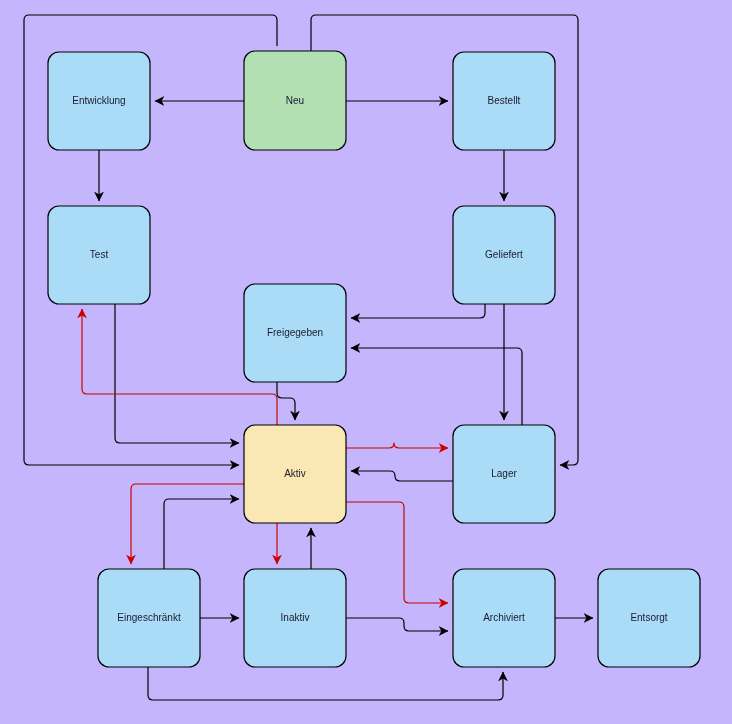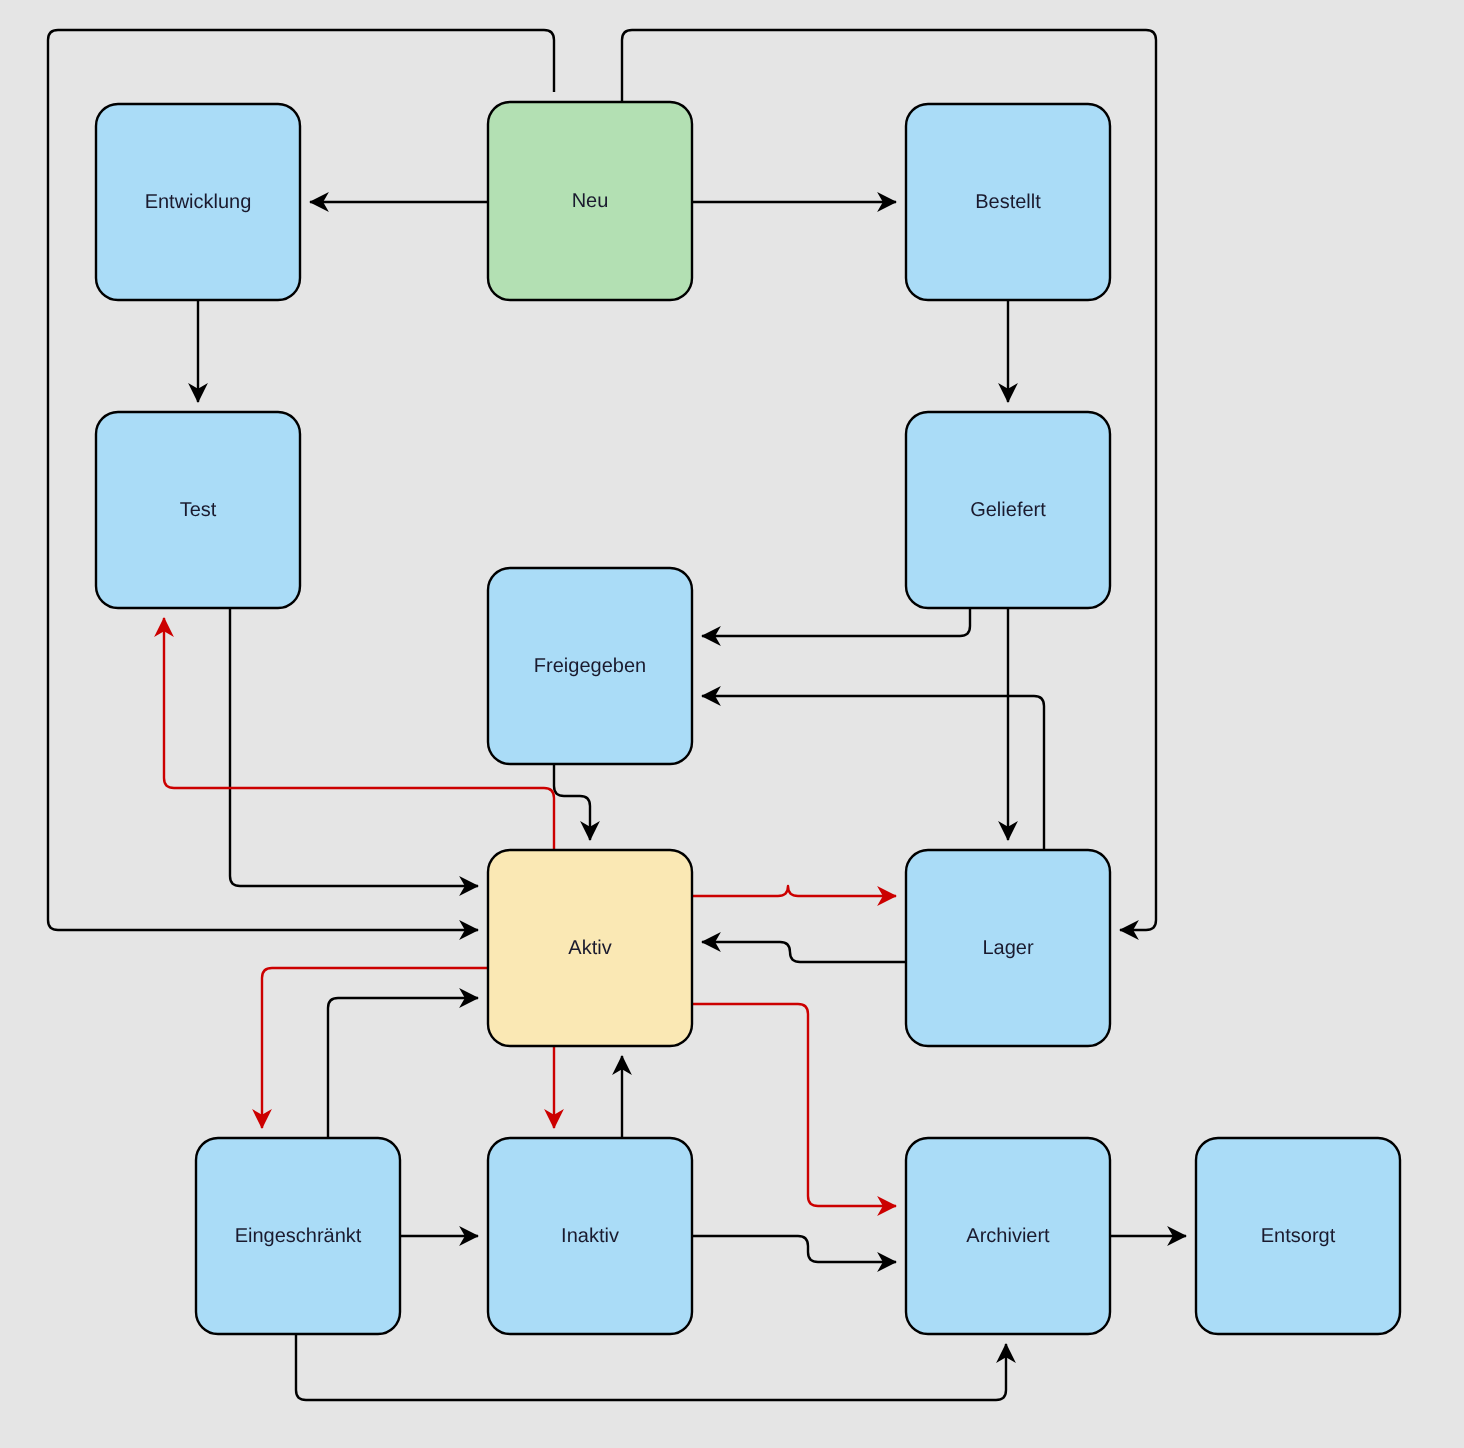--- a/index.html
+++ b/index.html
@@ -8,21 +8,21 @@
     padding: 0;
     background: #ffffff;
   }
   body {
     font-family: "Liberation Sans", sans-serif;
   }
   #diagram-root {
     position: relative;
     width: 732px;
     height: 724px;
-    background: #e5e5e5;
+    background: #c4b5fd;
     overflow: hidden;
   }
   #diagram-svg {
     position: absolute;
     left: 0;
     top: 0;
     width: 732px;
     height: 724px;
   }
   .node-rect {

